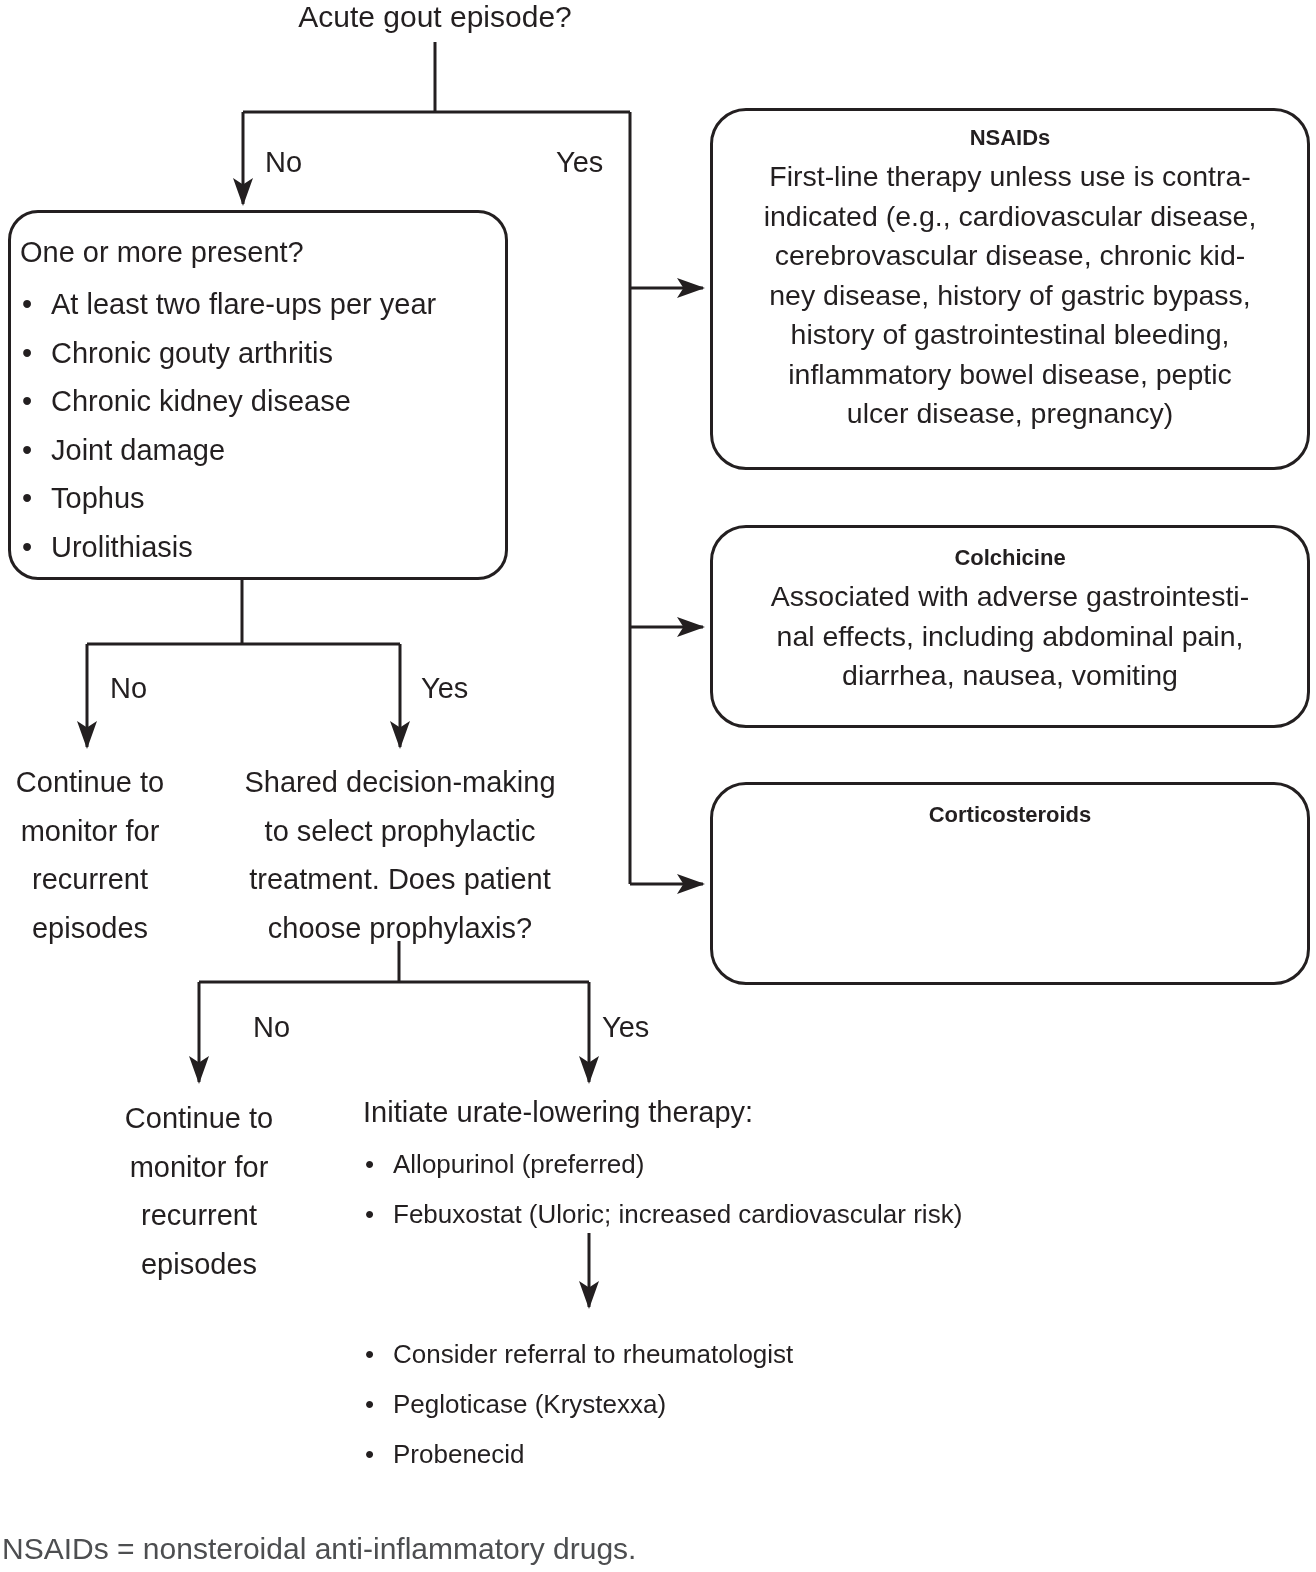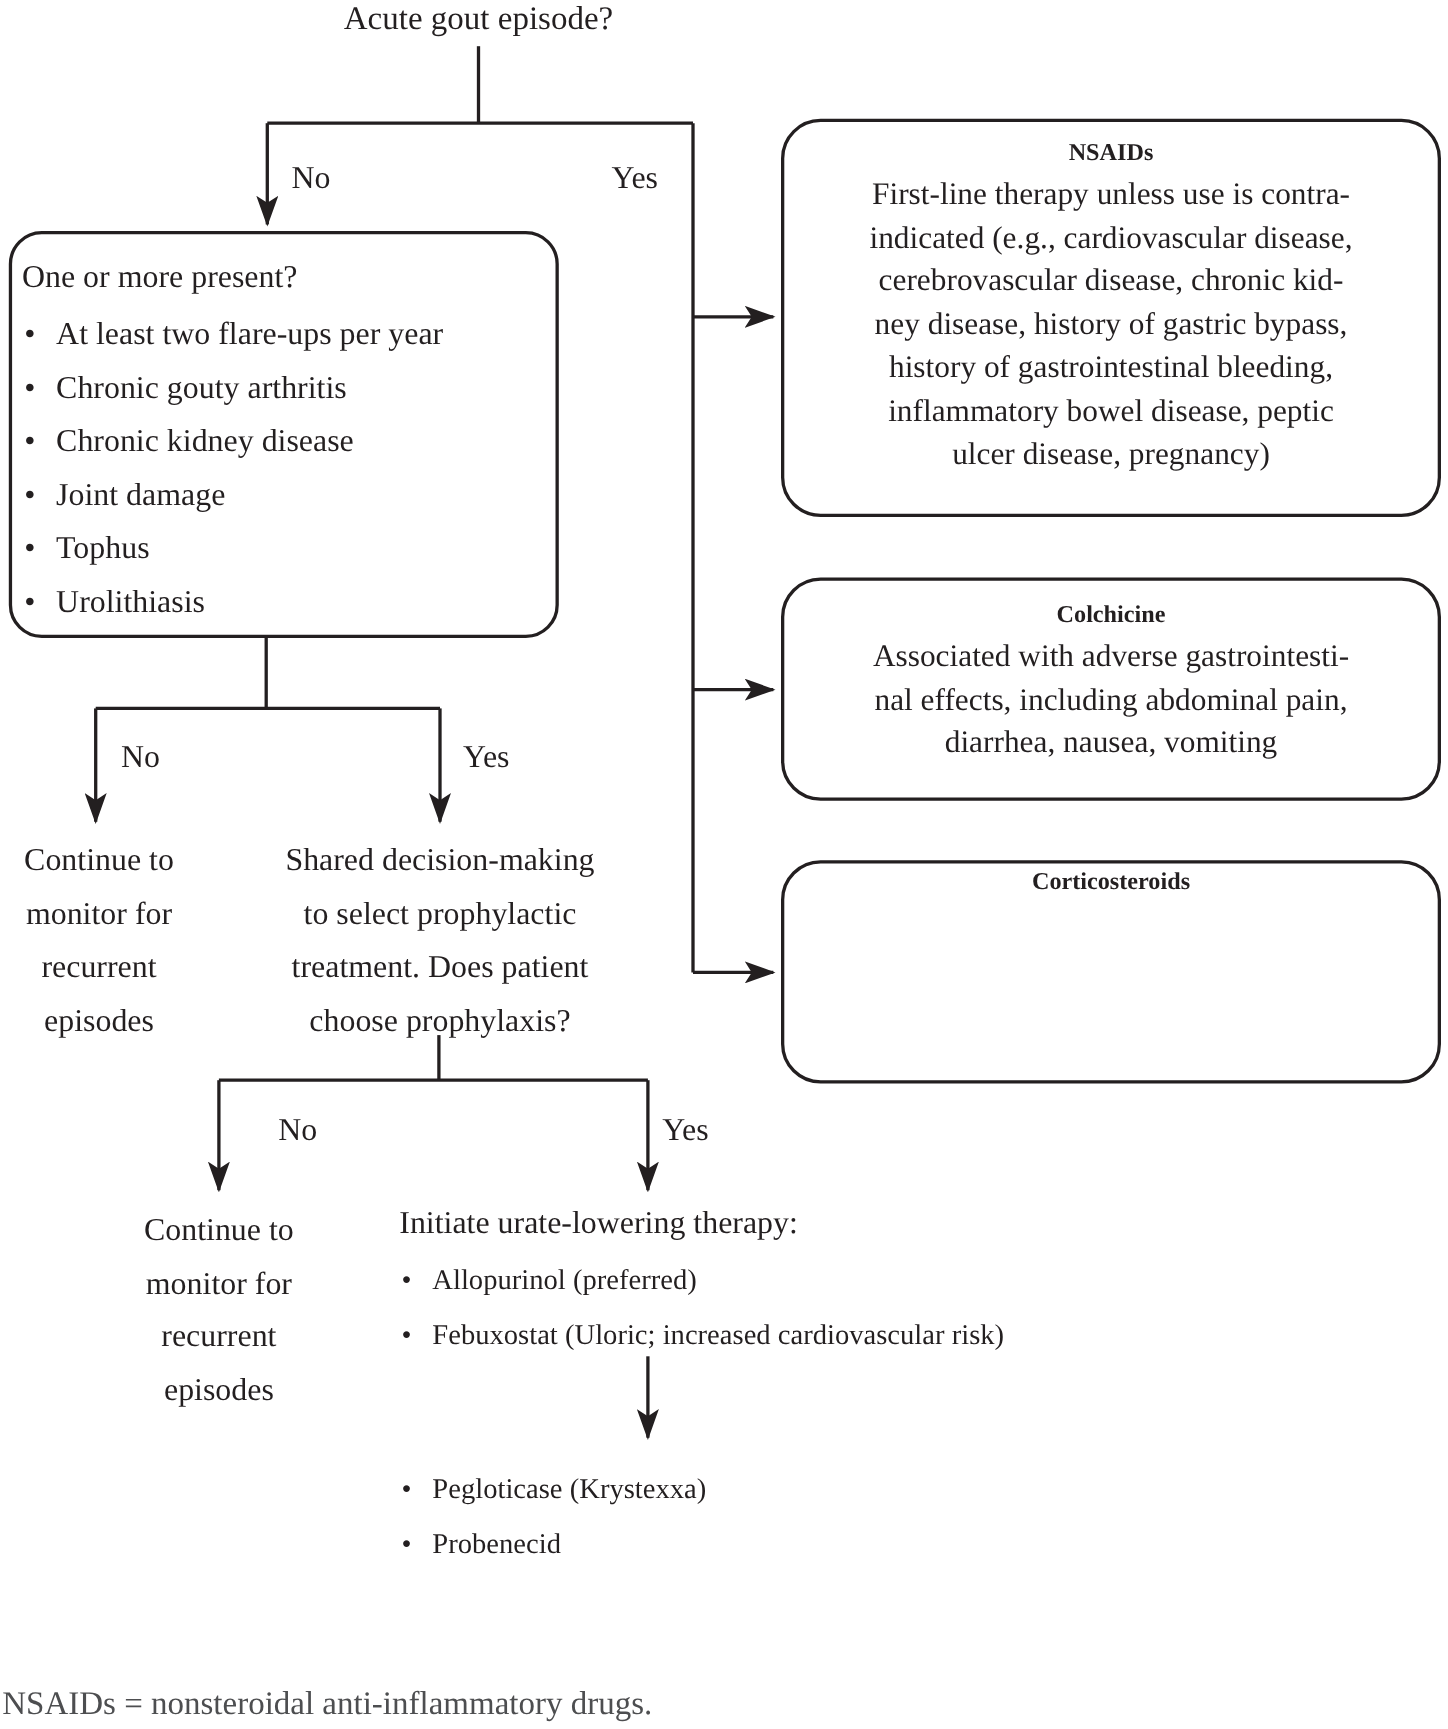--- a/index.html
+++ b/index.html
@@ -5,21 +5,21 @@
   html, body {
     margin: 0;
     padding: 0;
     background: #ffffff;
   }
   #canvas {
     position: relative;
     width: 1316px;
     height: 1572px;
     background: #ffffff;
-    font-family: Liberation Serif, serif;
+    font-family: Liberation Sans, sans-serif;
     color: #231f20;
     overflow: hidden;
   }
   .abs { position: absolute; }
   #connectors {
     position: absolute;
     left: 0; top: 0;
     width: 1316px; height: 1572px;
   }
   .q-title {
@@ -164,21 +164,21 @@
 ulcer disease, pregnancy)</div>
   </div>
 
   <div class="abs round-box tx-box" style="top:525px; height:203px; padding-top:17px;">
     <h3>Colchicine</h3>
     <div class="tx-body">Associated with adverse gastrointesti-
 nal effects, including abdominal pain,
 diarrhea, nausea, vomiting</div>
   </div>
 
-  <div class="abs round-box tx-box" style="top:782px; height:203px; padding-top:3px;">
+  <div class="abs round-box tx-box" style="top:782px; height:203px; padding-top:17px;">
     <h3>Corticosteroids</h3>
   </div>
 
   <div class="abs edge-label" style="left:110px; top:672px;">No</div>
   <div class="abs edge-label" style="left:421px; top:672px;">Yes</div>
 
   <div class="abs center-node" style="left:0px; top:758px; width:180px;">Continue to
 monitor for
 recurrent
 episodes</div>
@@ -198,20 +198,21 @@
   <div class="abs list-node" style="left:363px; top:1094px; width:760px;">
     <div class="list-node-heading">Initiate urate-lowering therapy:</div>
     <ul class="plain">
       <li class="bullet">Allopurinol (preferred)</li>
       <li class="bullet">Febuxostat (Uloric; increased cardiovascular risk)</li>
     </ul>
   </div>
 
   <div class="abs list-node" style="left:363px; top:1320px; width:800px;">
     <ul class="plain">
+      <li class="bullet">Consider referral to rheumatologist</li>
       <li class="bullet">Pegloticase (Krystexxa)</li>
       <li class="bullet">Probenecid</li>
     </ul>
   </div>
 
   <div class="abs footnote">NSAIDs = nonsteroidal anti-inflammatory drugs.</div>
 
 </div>
 
 </body></html>

